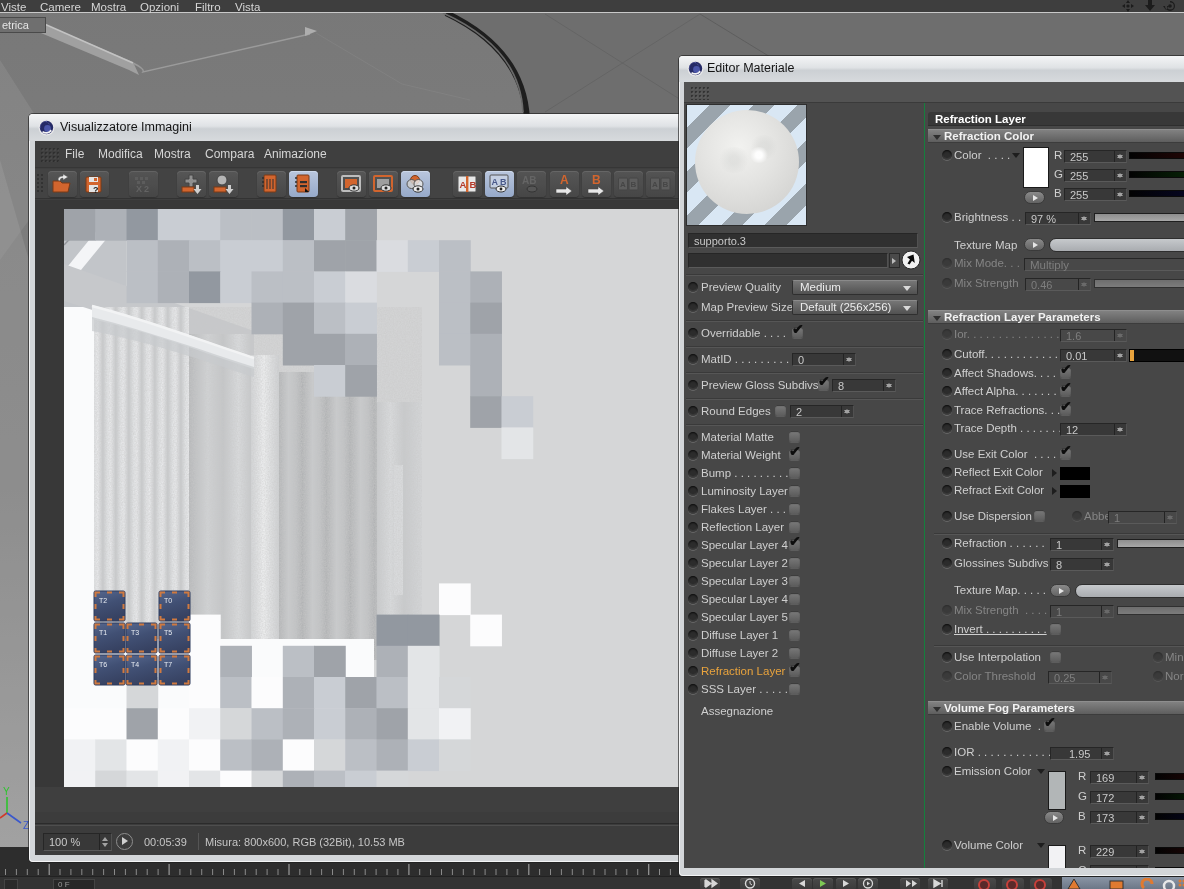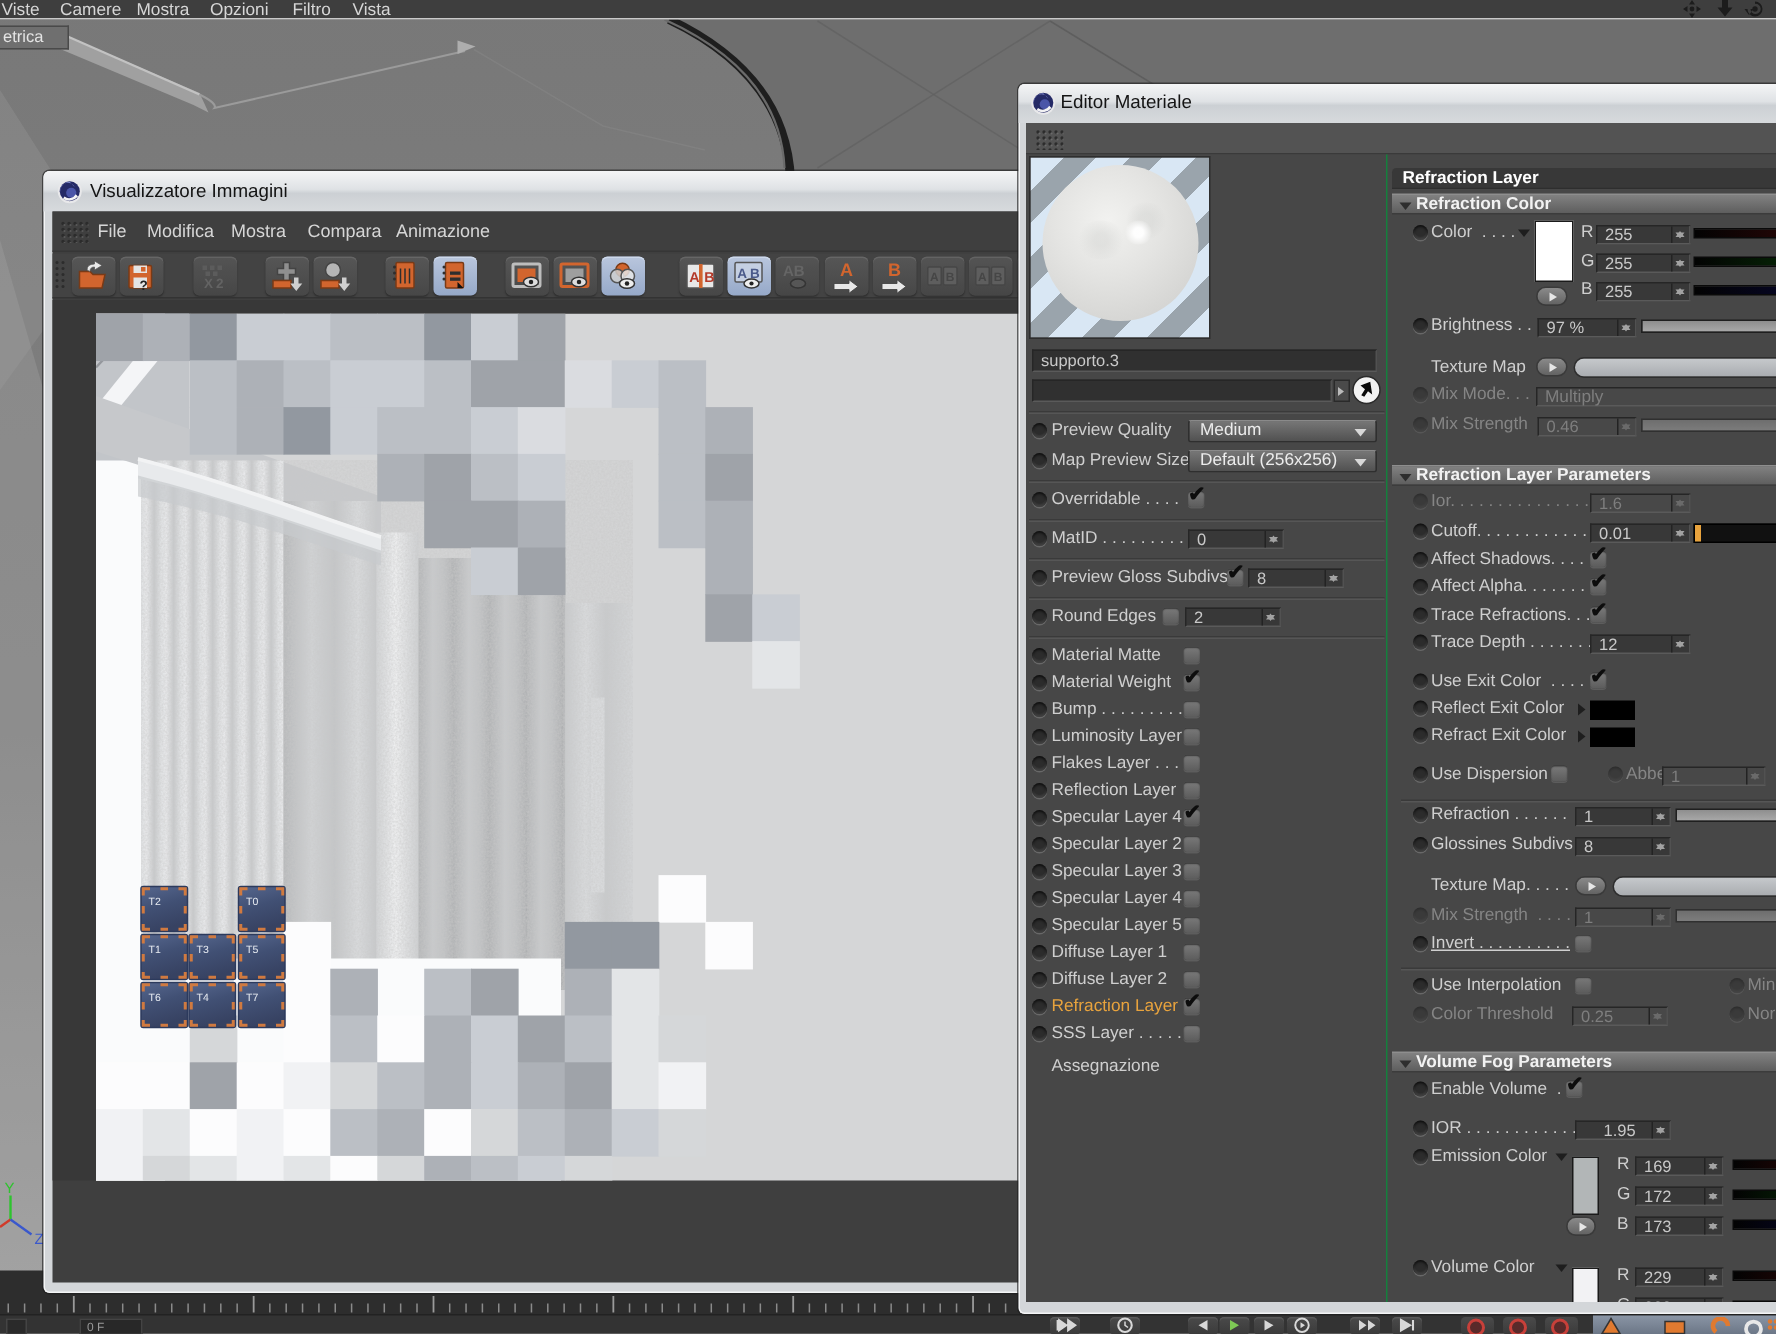--- a/index.html
+++ b/index.html
@@ -610,20 +610,31 @@
               <line x1="13" y1="28.5" x2="18" y2="28.5"></line>
               <line x1="1.5" y1="13" x2="1.5" y2="18"></line>
               <line x1="29.5" y1="13" x2="29.5" y2="18"></line>
             </g>
             <text x="5" y="12" font-size="7" fill="#e8ecf2" font-family="Liberation Sans">T7</text>
           </g>
         </svg>
   </div>
 
 
+  <div class="abs" style="left:0;top:671px;width:100%;height:43px;background:#3c3c3c;">
+   <div class="abs" style="left:0;top:11px;width:100%;height:3px;border-top:1px solid #2b2b2b;border-bottom:1px solid #4e4e4e;"></div>
+   <div class="box" style="left:8px;top:21px;width:69px;height:18px;line-height:16px;">100 %
+     <span class="spin" style="height:16px;"></span></div>
+   <div class="abs" style="left:81px;top:21px;width:17px;height:17px;border-radius:50%;border:1.5px solid #8e8e8e;background:#3c3c3c;">
+     <span class="abs" style="left:5px;top:3px;border:4px solid transparent;border-left:6px solid #cfcfcf;"></span>
+        </div>
+   <span class="abs" style="left:109px;top:24px;font-size:11px;color:#c6c6c6;">00:05:39</span>
+   <div class="abs" style="left:163px;top:21px;width:1px;height:17px;background:#2a2a2a;border-right:1px solid #555;"></div>
+   <span class="abs" style="left:170px;top:24px;font-size:11px;color:#c6c6c6;">Misura: 800x600, RGB (32Bit), 10.53 MB</span>
+  </div>
  </div>
 </div>
 <div class="abs" style="z-index:1;left:0;top:847px;width:690px;height:29px;background:#2d2d2d;">
     <svg class="abs" style="left:0;top:15px" width="690" height="14">
       <rect x="5.0" y="7" width="1" height="6" fill="#8a8a8a"></rect>
       <rect x="15.9" y="7" width="1" height="6" fill="#8a8a8a"></rect>
       <rect x="26.8" y="7" width="1" height="6" fill="#8a8a8a"></rect>
       <rect x="37.7" y="7" width="1" height="6" fill="#8a8a8a"></rect>
       <rect x="48.6" y="2" width="1.2" height="11" fill="#9a9a9a"></rect>
       <rect x="59.5" y="7" width="1" height="6" fill="#8a8a8a"></rect>

